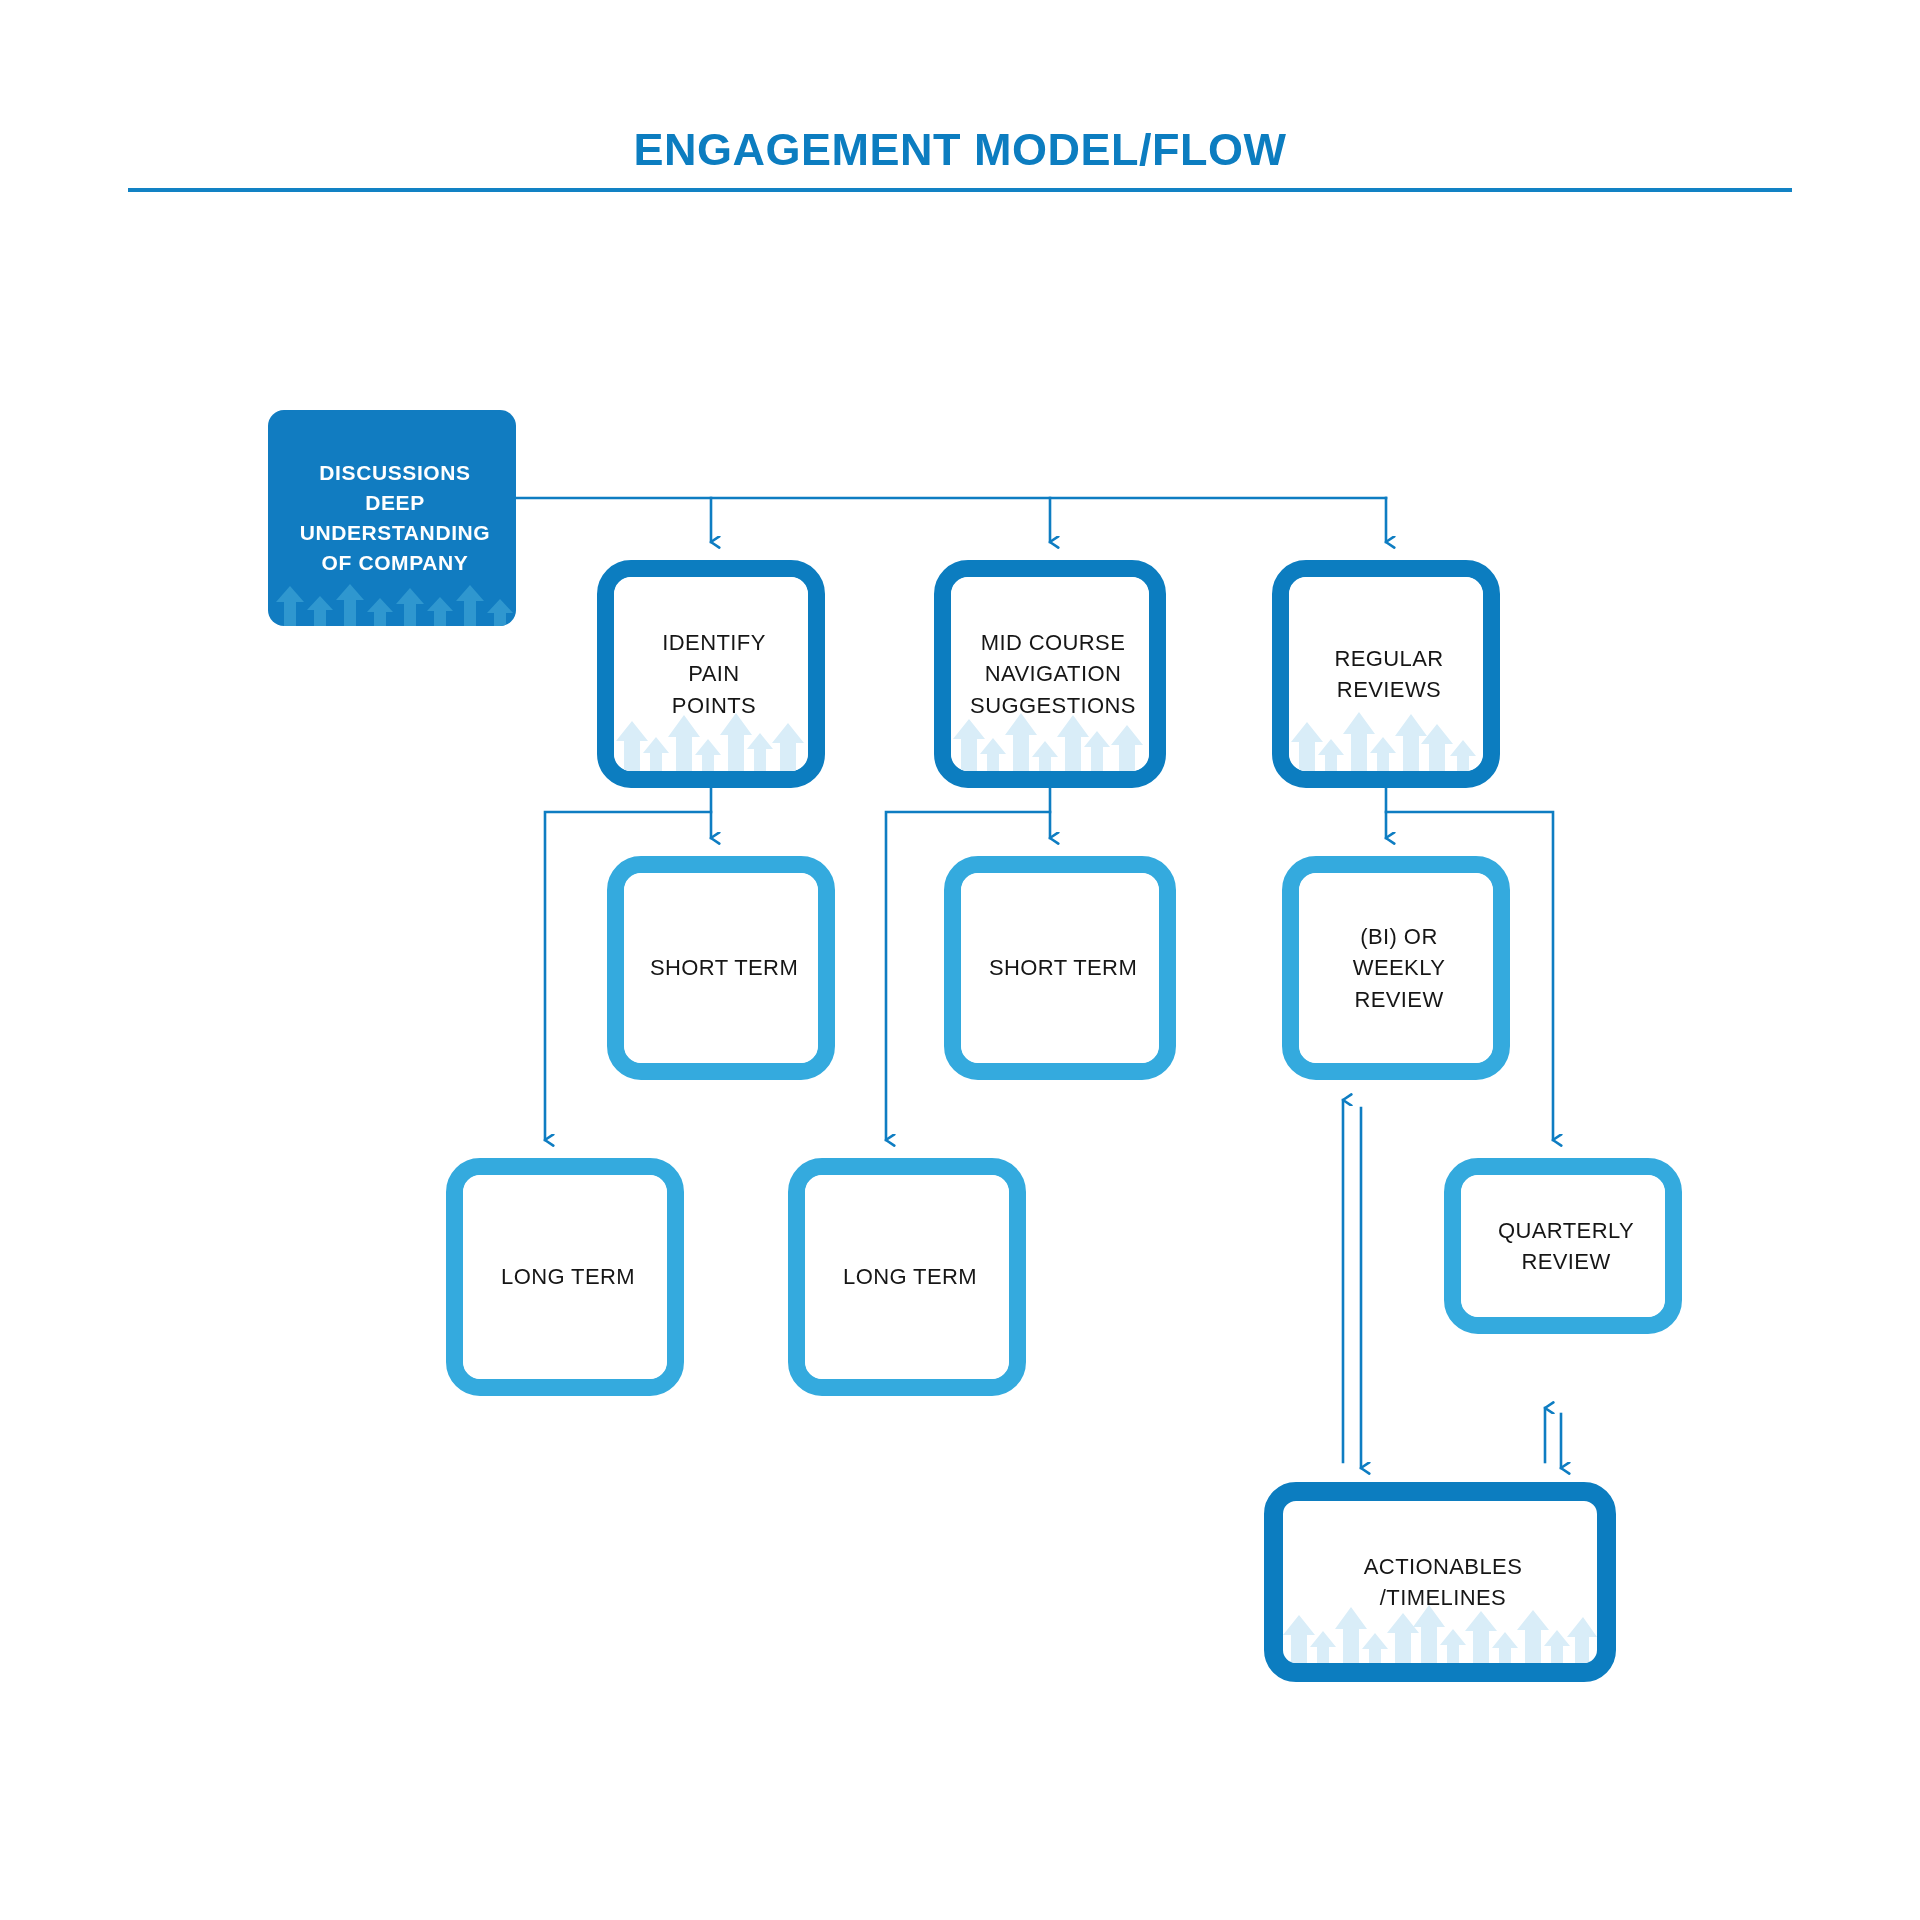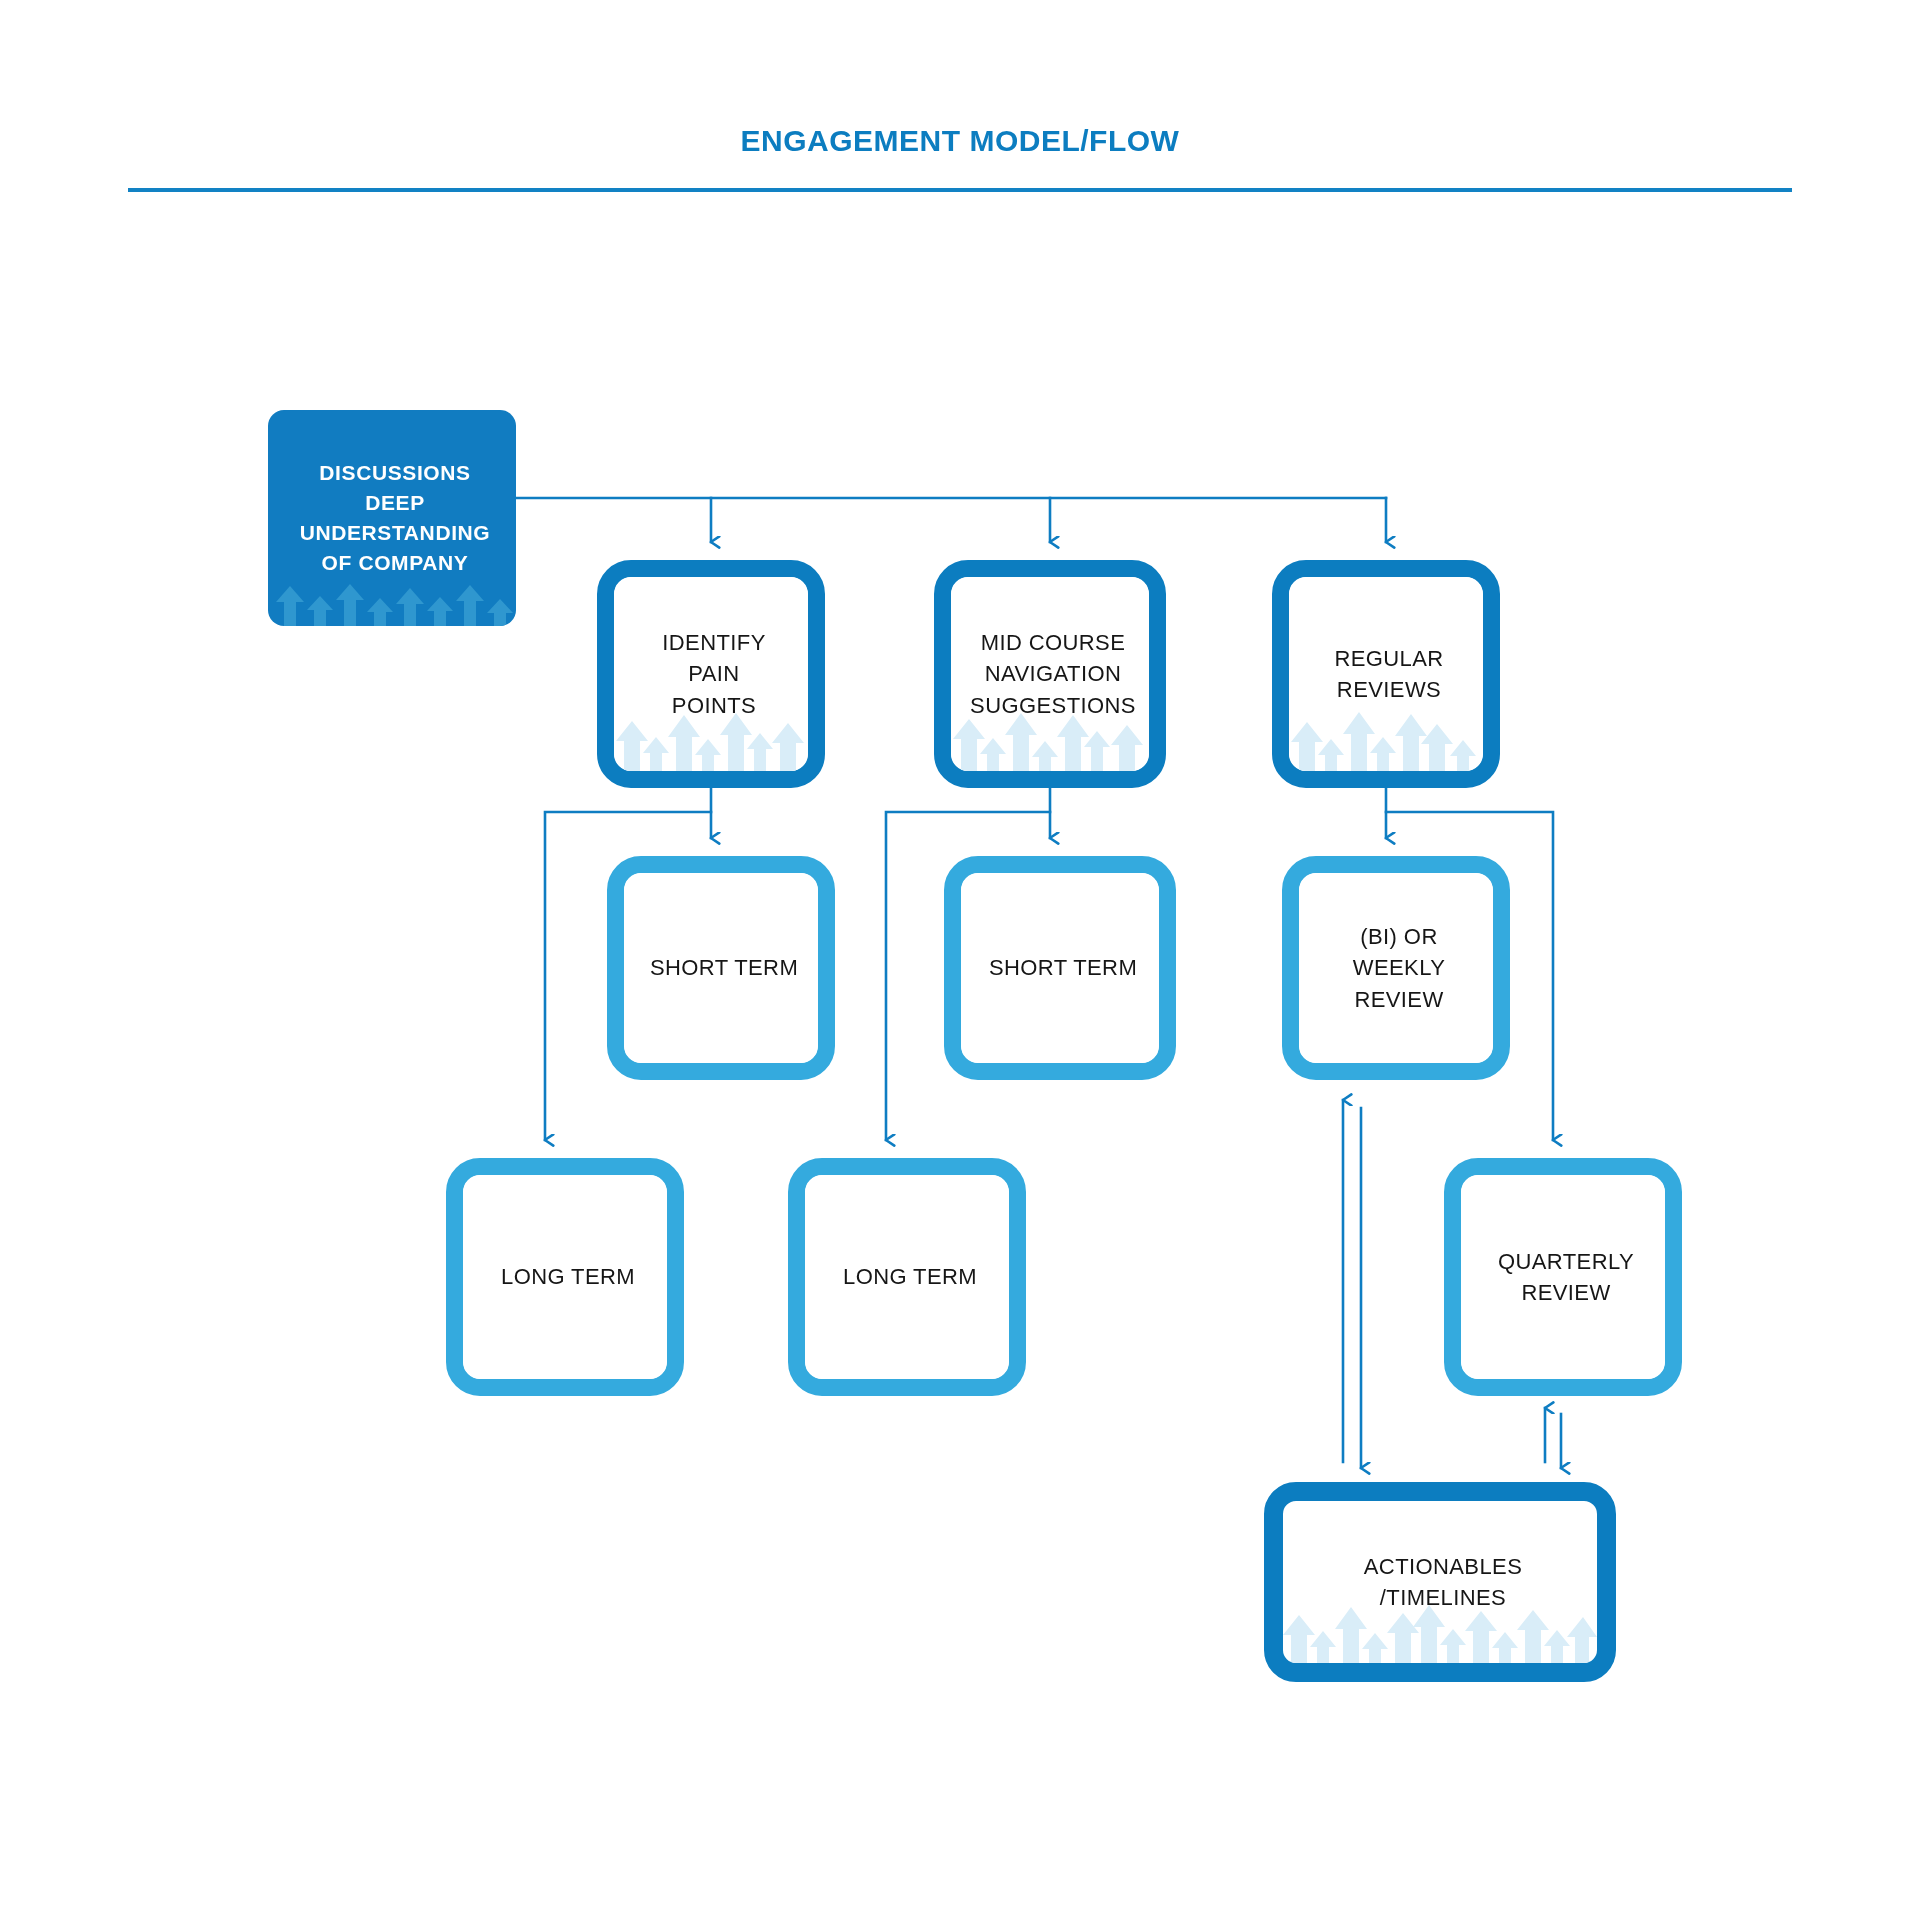--- a/index.html
+++ b/index.html
@@ -19,21 +19,21 @@
     background: #ffffff;
   }
 
   
   .page-title {
     position: absolute;
     top: 124px;
     left: 0;
     width: 1920px;
     text-align: center;
-    font-size: 30px;
+    font-size: 45px;
     font-weight: bold;
     letter-spacing: 0.5px;
     color: #0C7DC0;
     font-family: "Liberation Sans", sans-serif;
   }
 
   .title-rule {
     position: absolute;
     top: 188px;
     left: 128px;
@@ -124,21 +124,21 @@
   #node-pain        { left: 597px;  top: 560px;  width: 228px; height: 228px; }
   #node-midcourse   { left: 934px;  top: 560px;  width: 232px; height: 228px; }
   #node-regular     { left: 1272px; top: 560px;  width: 228px; height: 228px; }
 
   #node-short1      { left: 597px;  top: 856px;  width: 228px; height: 224px; }
   #node-short2      { left: 934px;  top: 856px;  width: 232px; height: 224px; }
   #node-biweekly    { left: 1272px; top: 856px;  width: 228px; height: 224px; }
 
   #node-long1       { left: 436px;  top: 1158px; width: 238px; height: 238px; }
   #node-long2       { left: 778px;  top: 1158px; width: 238px; height: 238px; }
-  #node-quarterly   { left: 1434px; top: 1158px; width: 238px; height: 238px; }
+  #node-quarterly   { left: 1434px; top: 1158px; width: 238px; height: 176px; }
 
   #node-actionables { left: 1264px; top: 1482px; width: 352px; height: 200px;
                       border-width: 19px; border-radius: 32px; }
 </style>
 </head>
 <body>
 
 <div id="page">
 
   <h1 class="page-title">ENGAGEMENT MODEL/FLOW</h1>

